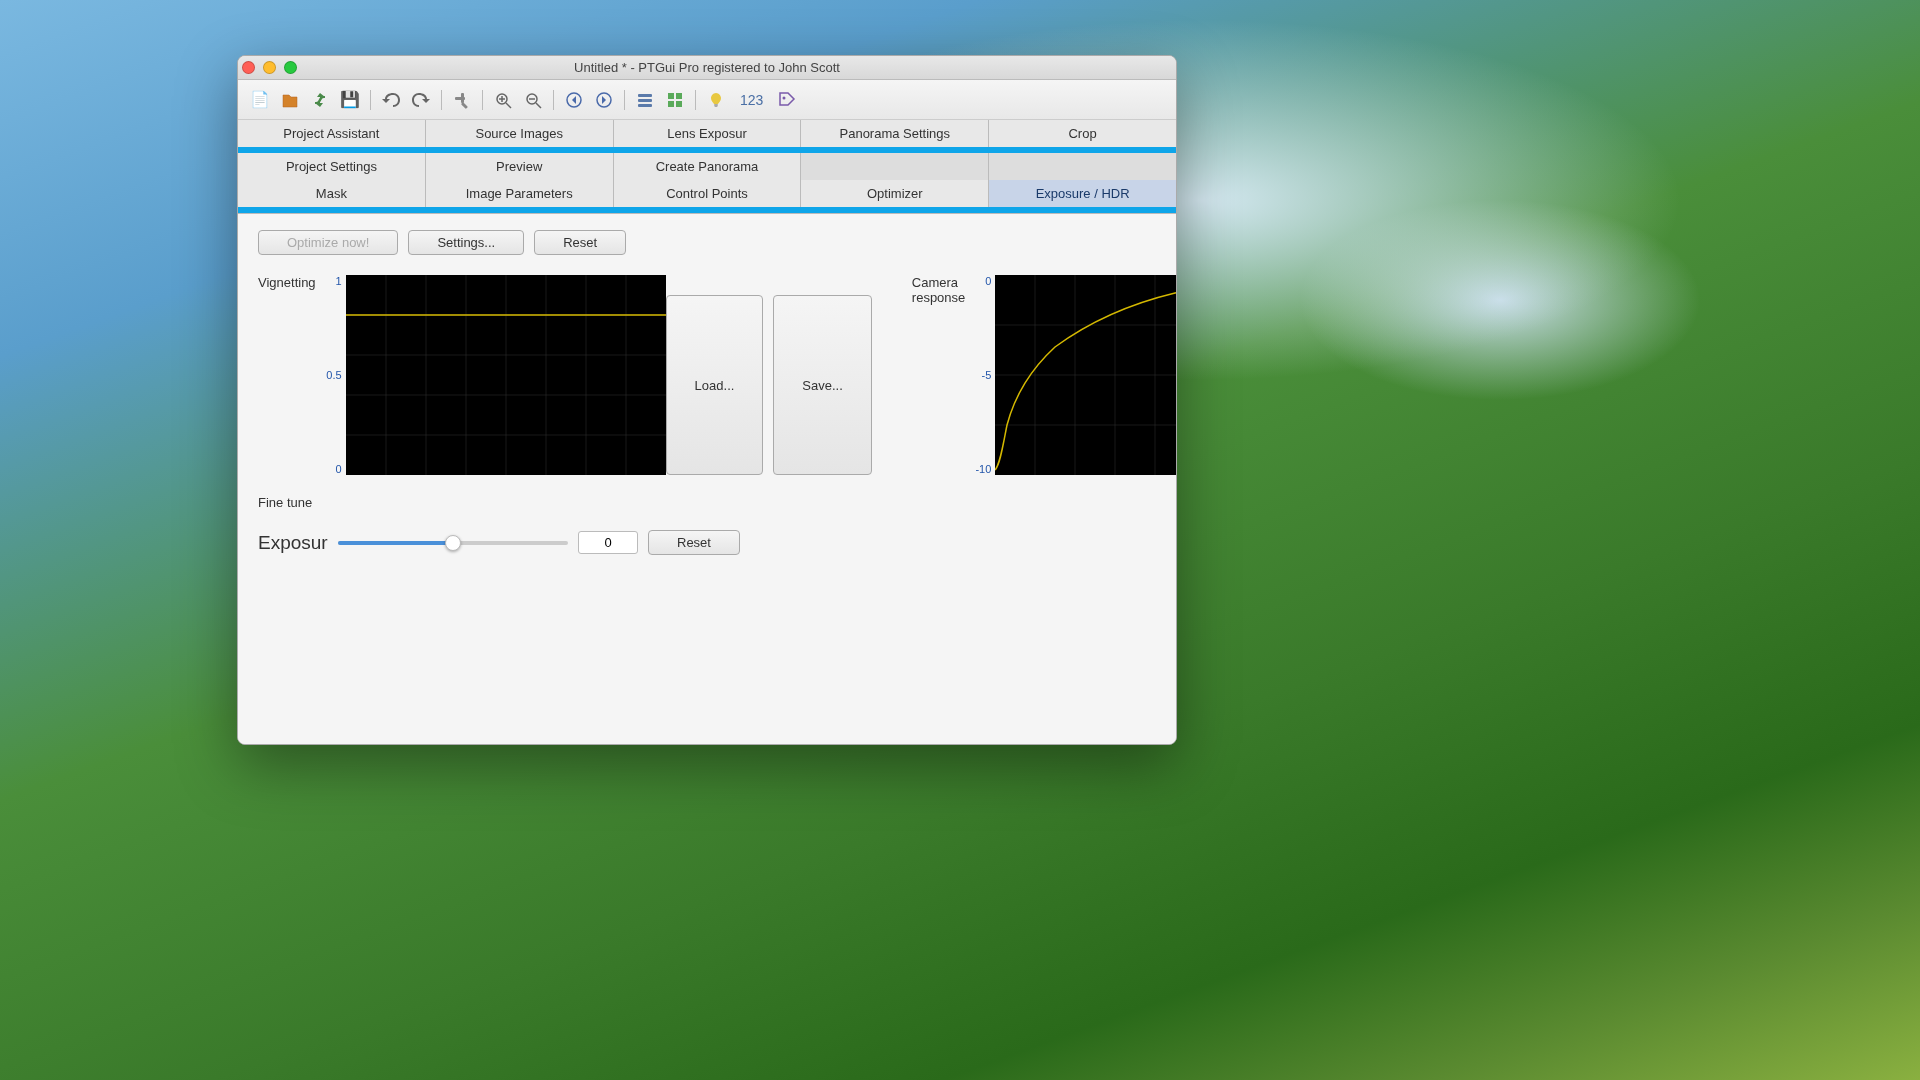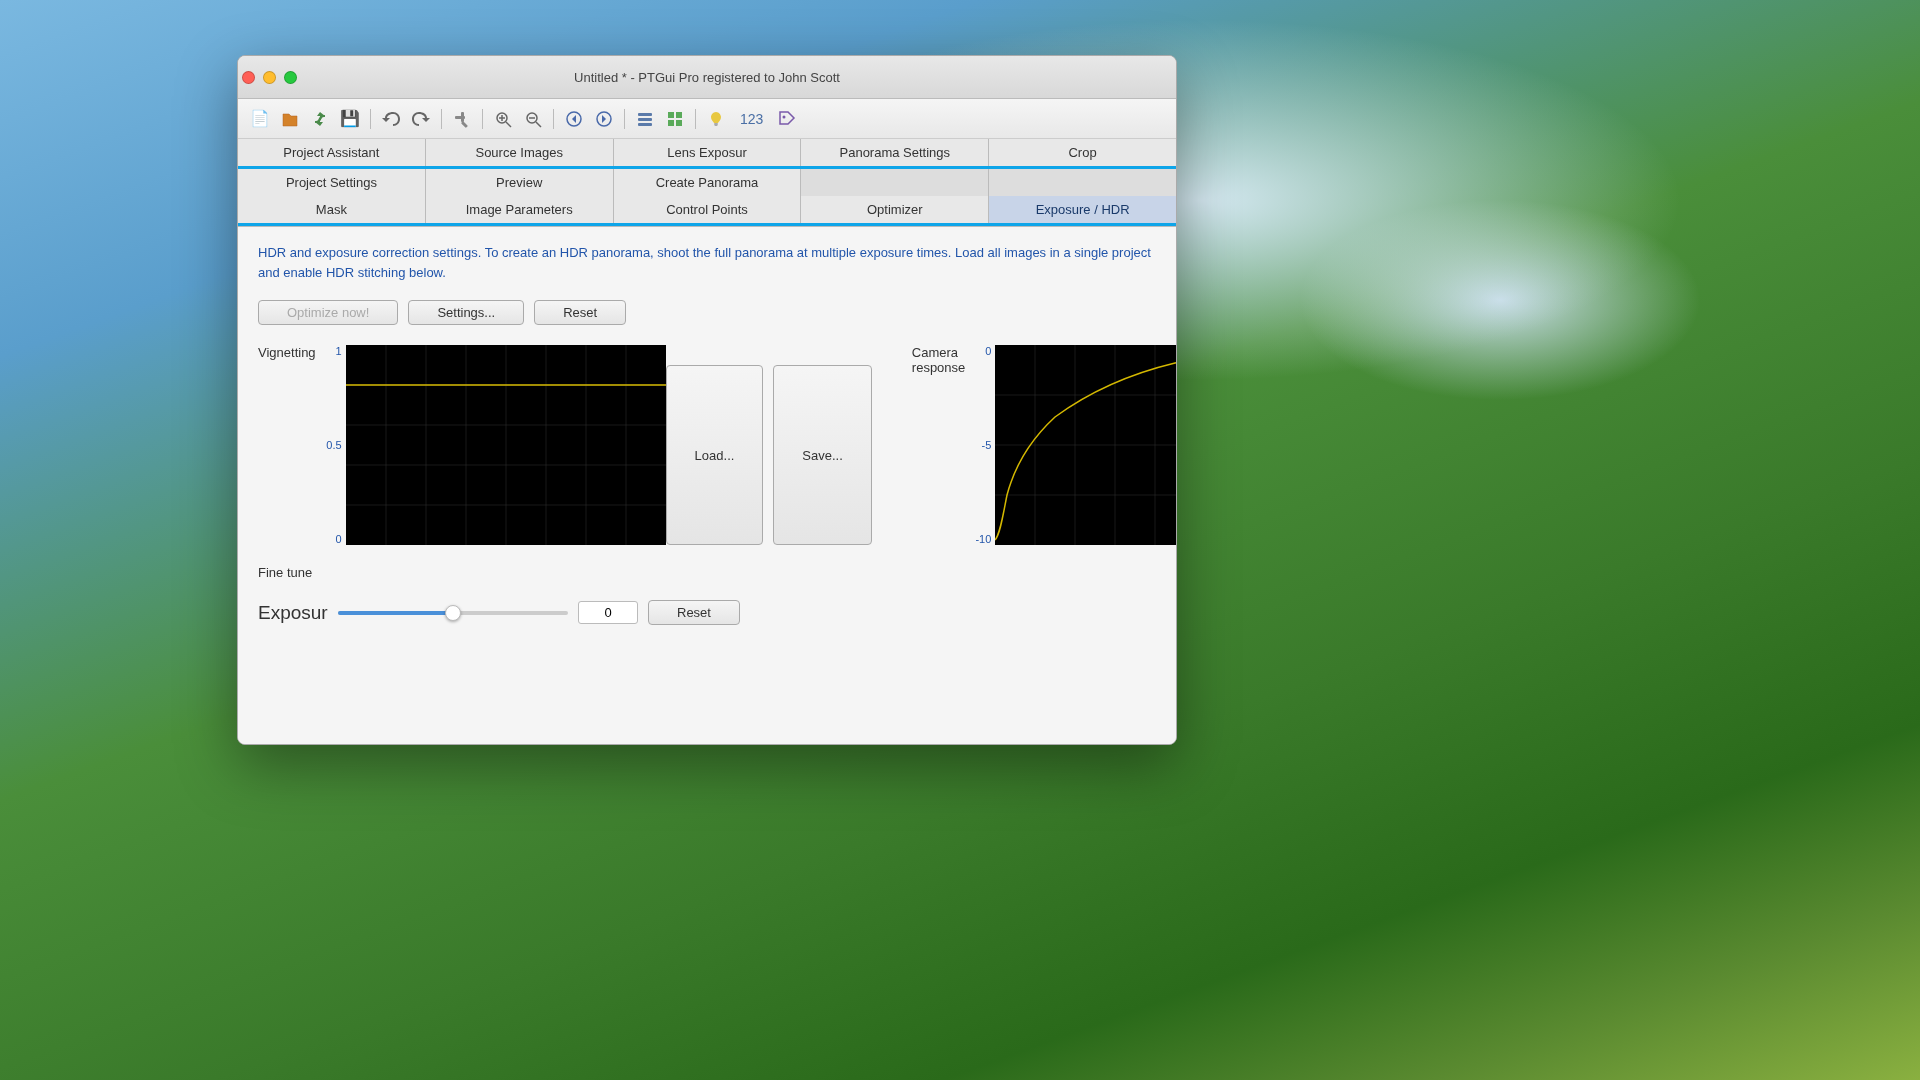--- a/index.html
+++ b/index.html
@@ -35,21 +35,21 @@
       height: 690px;
       background: #ececec;
       border-radius: 8px;
       box-shadow: 0 20px 60px rgba(0,0,0,0.4);
       border: 1px solid #aaa;
       overflow: hidden;
     }
 
     
     .titlebar {
-      height: 43px;
+      height: 24px;
       background: linear-gradient(180deg, #e8e8e8 0%, #d8d8d8 100%);
       display: flex;
       align-items: center;
       padding: 0 4px;
       border-bottom: 1px solid #bbb;
       position: relative;
     }
     .traffic-lights {
       display: flex;
       gap: 8px;
@@ -105,21 +105,21 @@
       padding: 2px 6px;
     }
 
     
     .nav-tabs {
       background: #ddd;
       border-bottom: 1px solid #bbb;
     }
     .nav-row {
       display: flex;
-      border-bottom: 3px solid #0ea5e9;
+      border-bottom: 6px solid #0ea5e9;
     }
     .nav-tab {
       flex: 1;
       padding: 6px 10px;
       text-align: center;
       font-size: 13px;
       color: #333;
       background: #e8e8e8;
       border-right: 1px solid #bbb;
       cursor: pointer;
@@ -407,21 +407,20 @@
       <div class="nav-tab">Mask</div>
       <div class="nav-tab">Image Parameters</div>
       <div class="nav-tab">Control Points</div>
       <div class="nav-tab">Optimizer</div>
       <div class="nav-tab active">Exposure / HDR</div>
     </div>
   </div>
 
   <div class="content">
 
-    <p class="description">HDR and exposure correction settings. To create an HDR panorama, shoot the full panorama at multiple exposure times. Load all images in a single project and enable HDR stitching below.</p>
 
     <div class="btn-row">
       <button class="btn disabled">Optimize now!</button>
       <button class="btn">Settings...</button>
       <button class="btn">Reset</button>
     </div>
 
     <div class="charts-row">
 
       <div class="chart-container">

